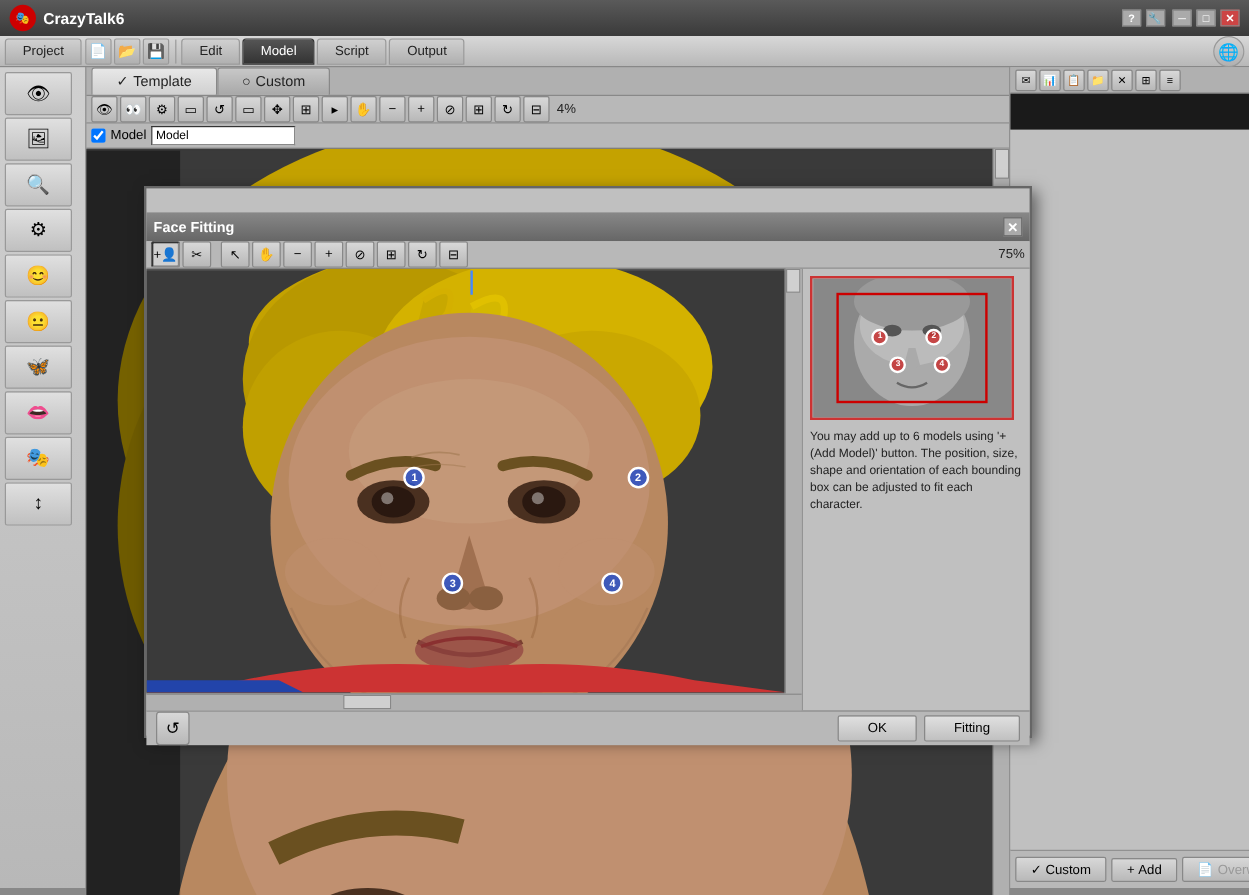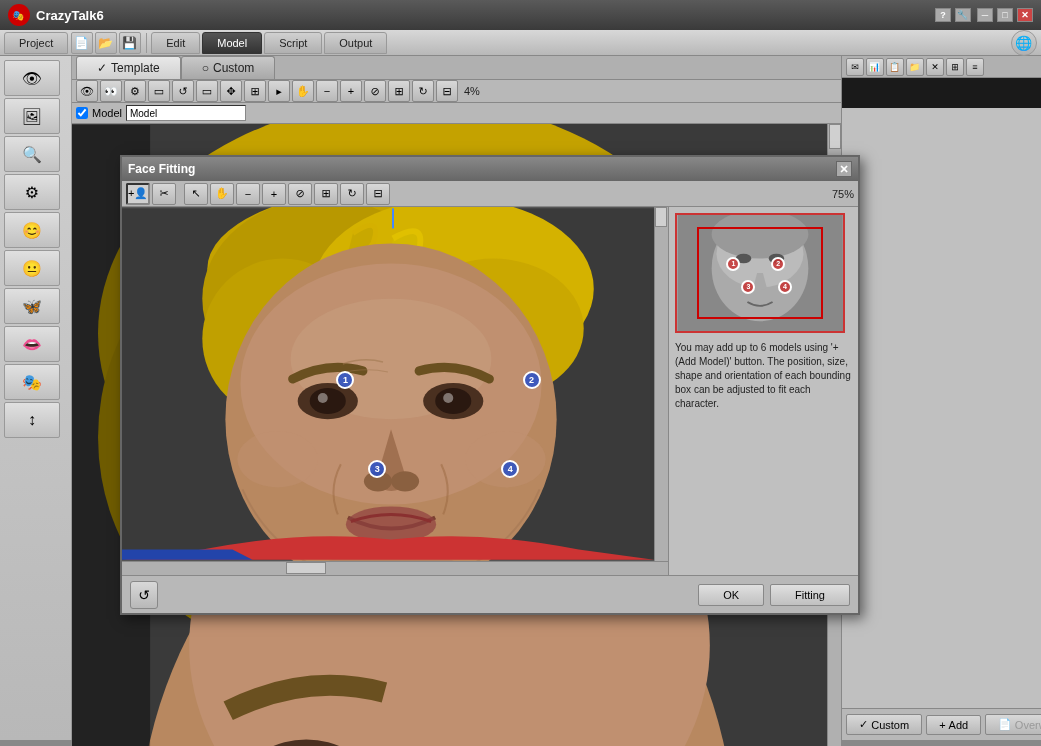--- a/index.html
+++ b/index.html
@@ -261,20 +261,21 @@
     }
     .dialog-titlebar {
       height: 22px;
       background: linear-gradient(to bottom, #888, #666);
       display: flex;
       align-items: center;
       padding: 12px 6px;
       color: white;
       font-size: 12px;
       font-weight: bold;
+      margin-top: 20px;
     }
     .dialog-close {
       width: 16px;
       height: 16px;
       background: #aaa;
       border: 1px solid #666;
       display: flex;
       align-items: center;
       justify-content: center;
       margin-left: auto;

